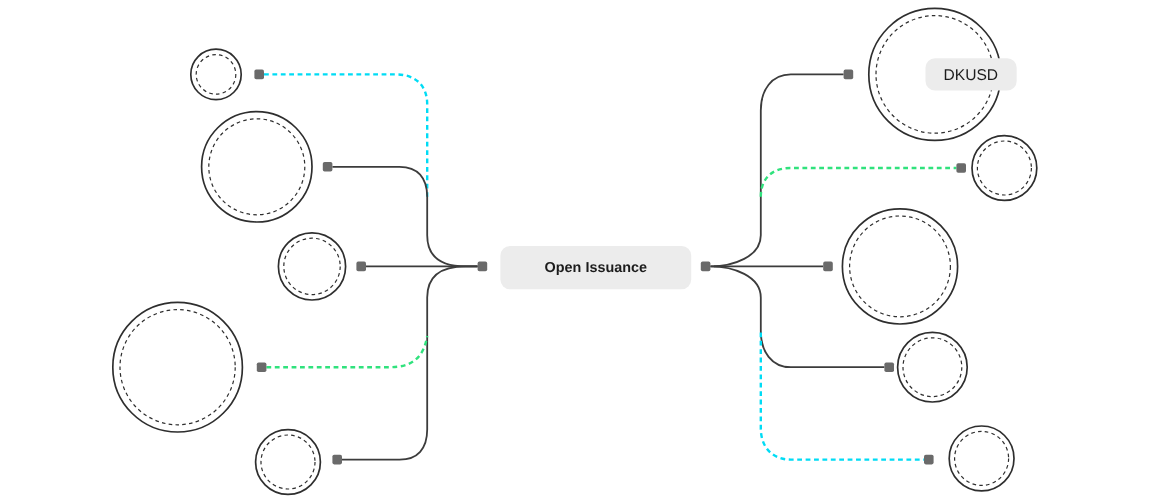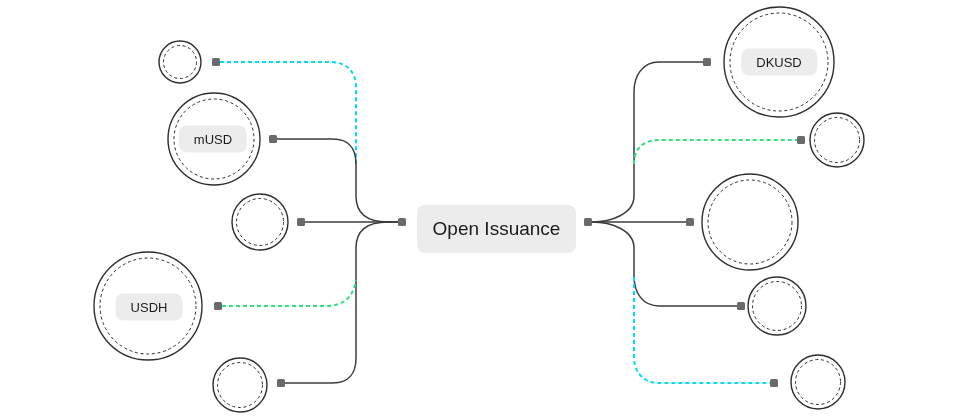--- a/index.html
+++ b/index.html
@@ -34,30 +34,31 @@
   .pill{
     position:absolute;
     transform:translate(-50%,-50%);
     background:var(--pill-bg);
     border-radius:8px;
     padding:7px 15px;
     font-size:13px;
     line-height:1;
     color:var(--text);
     white-space:nowrap;
-    display:inline-flex;align-items:center;justify-content:center;
+    display:inline-flex;align-items:center;justify-content:center;margin-left:30px;
   }
   .center-box{
     position:absolute;
-    left:417px;top:205px;width:159px;height:48px;
+    left:417px;top:205px;width:159px;height:36px;
     background:var(--pill-bg);
     border-radius:8px;
     display:flex;align-items:center;justify-content:center;
-    font-size:19px;
+    font-size:12px;
     color:var(--text);
+    font-weight:bold;
   }
 </style>
 </head>
 <body>
 
 <div class="stage">
 
   <svg width="960" height="420" viewBox="0 0 960 420">
 
     <g>
@@ -127,18 +128,16 @@
     <g>
       <circle class="coin-outer" cx="777" cy="306" r="29"></circle>
       <circle class="coin-inner" cx="777" cy="306" r="24.5"></circle>
     </g>
     <g>
       <circle class="coin-outer" cx="818" cy="382" r="27"></circle>
       <circle class="coin-inner" cx="818" cy="382" r="22.5"></circle>
     </g>
   </svg>
 
-  <div class="pill" style="left:213px;top:139px;">mUSD</div>
-  <div class="pill" style="left:149px;top:307px;">USDH</div>
   <div class="pill" style="left:779px;top:62px;">DKUSD</div>
 
   <div class="center-box">Open Issuance</div>
 </div>
 
 </body></html>

